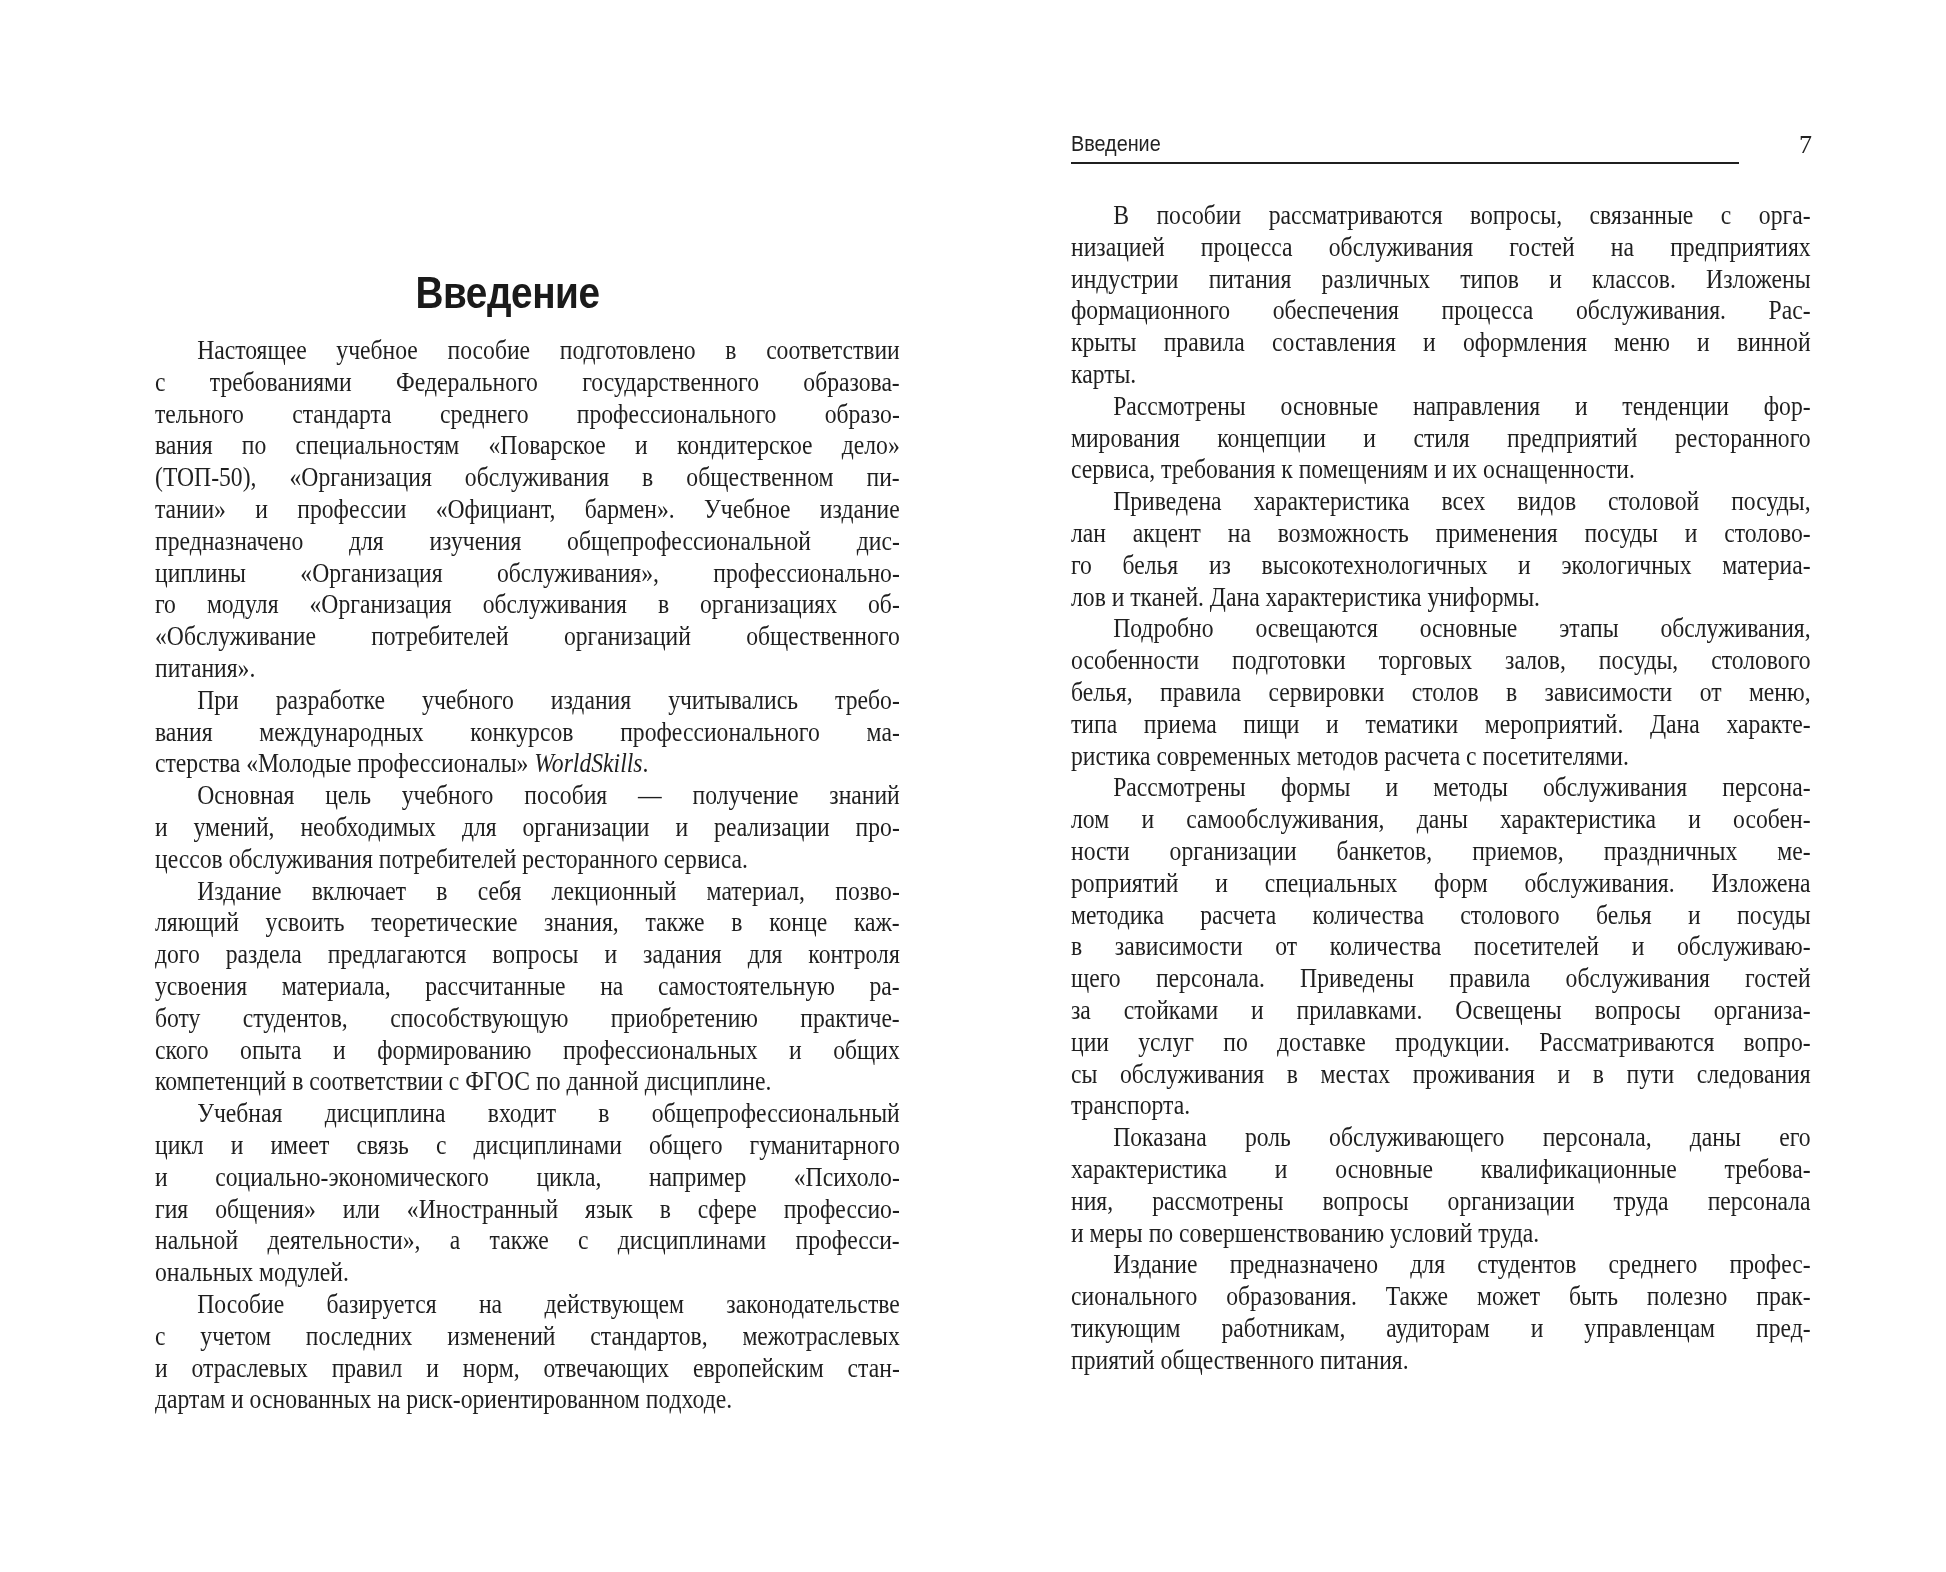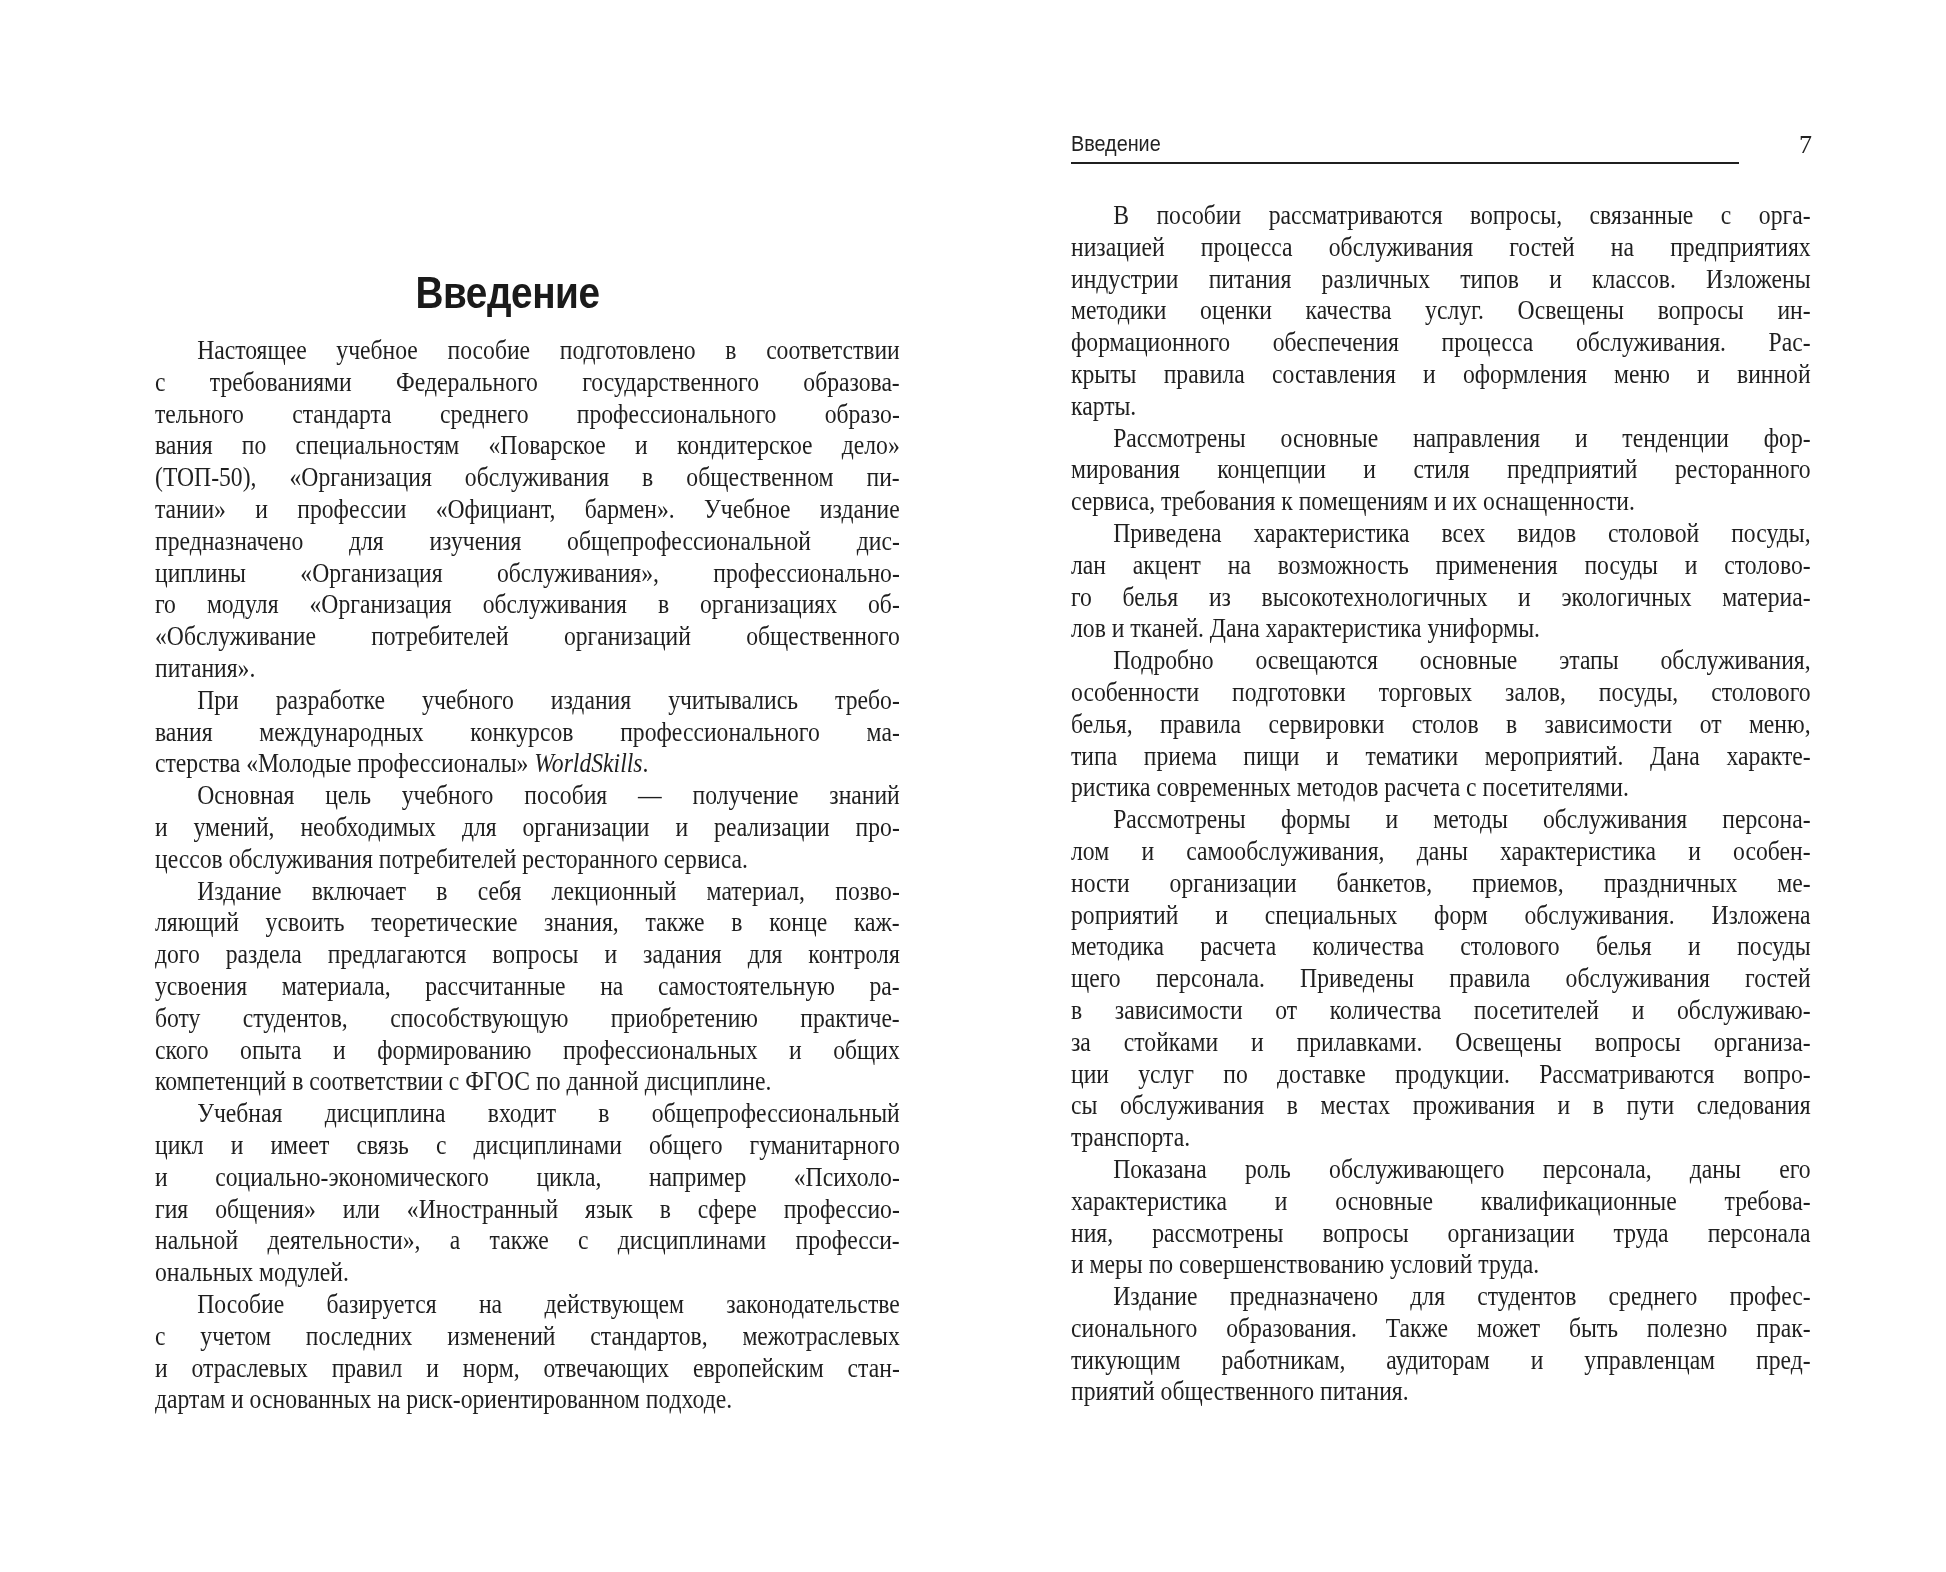--- a/index.html
+++ b/index.html
@@ -233,23 +233,20 @@
         <span class="line first">
           <span class="line-inner"><span>В пособии рассматриваются вопросы, связанные с орга-</span></span>
         </span>
         <span class="line">
           <span class="line-inner"><span>низацией процесса обслуживания гостей на предприятиях</span></span>
         </span>
         <span class="line">
           <span class="line-inner"><span>индустрии питания различных типов и классов. Изложены</span></span>
         </span>
         <span class="line">
-          <span class="line-inner"><span>методики оценки качества услуг. Освещены вопросы ин-</span></span>
-        </span>
-        <span class="line">
           <span class="line-inner"><span>формационного обеспечения процесса обслуживания. Рас-</span></span>
         </span>
         <span class="line">
           <span class="line-inner"><span>крыты правила составления и оформления меню и винной</span></span>
         </span>
         <span class="line last">
           <span class="line-inner"><span>карты.</span></span>
         </span>
       </div>
       <div class="para">
@@ -304,24 +301,24 @@
         <span class="line">
           <span class="line-inner"><span>ности организации банкетов, приемов, праздничных ме-</span></span>
         </span>
         <span class="line">
           <span class="line-inner"><span>роприятий и специальных форм обслуживания. Изложена</span></span>
         </span>
         <span class="line">
           <span class="line-inner"><span>методика расчета количества столового белья и посуды</span></span>
         </span>
         <span class="line">
+          <span class="line-inner"><span>в зависимости от количества посетителей и обслуживаю-</span></span>
+        </span>
+        <span class="line">
           <span class="line-inner"><span>щего персонала. Приведены правила обслуживания гостей</span></span>
-        </span>
-        <span class="line">
-          <span class="line-inner"><span>в зависимости от количества посетителей и обслуживаю-</span></span>
         </span>
         <span class="line">
           <span class="line-inner"><span>за стойками и прилавками. Освещены вопросы организа-</span></span>
         </span>
         <span class="line">
           <span class="line-inner"><span>ции услуг по доставке продукции. Рассматриваются вопро-</span></span>
         </span>
         <span class="line">
           <span class="line-inner"><span>сы обслуживания в местах проживания и в пути следования</span></span>
         </span>

